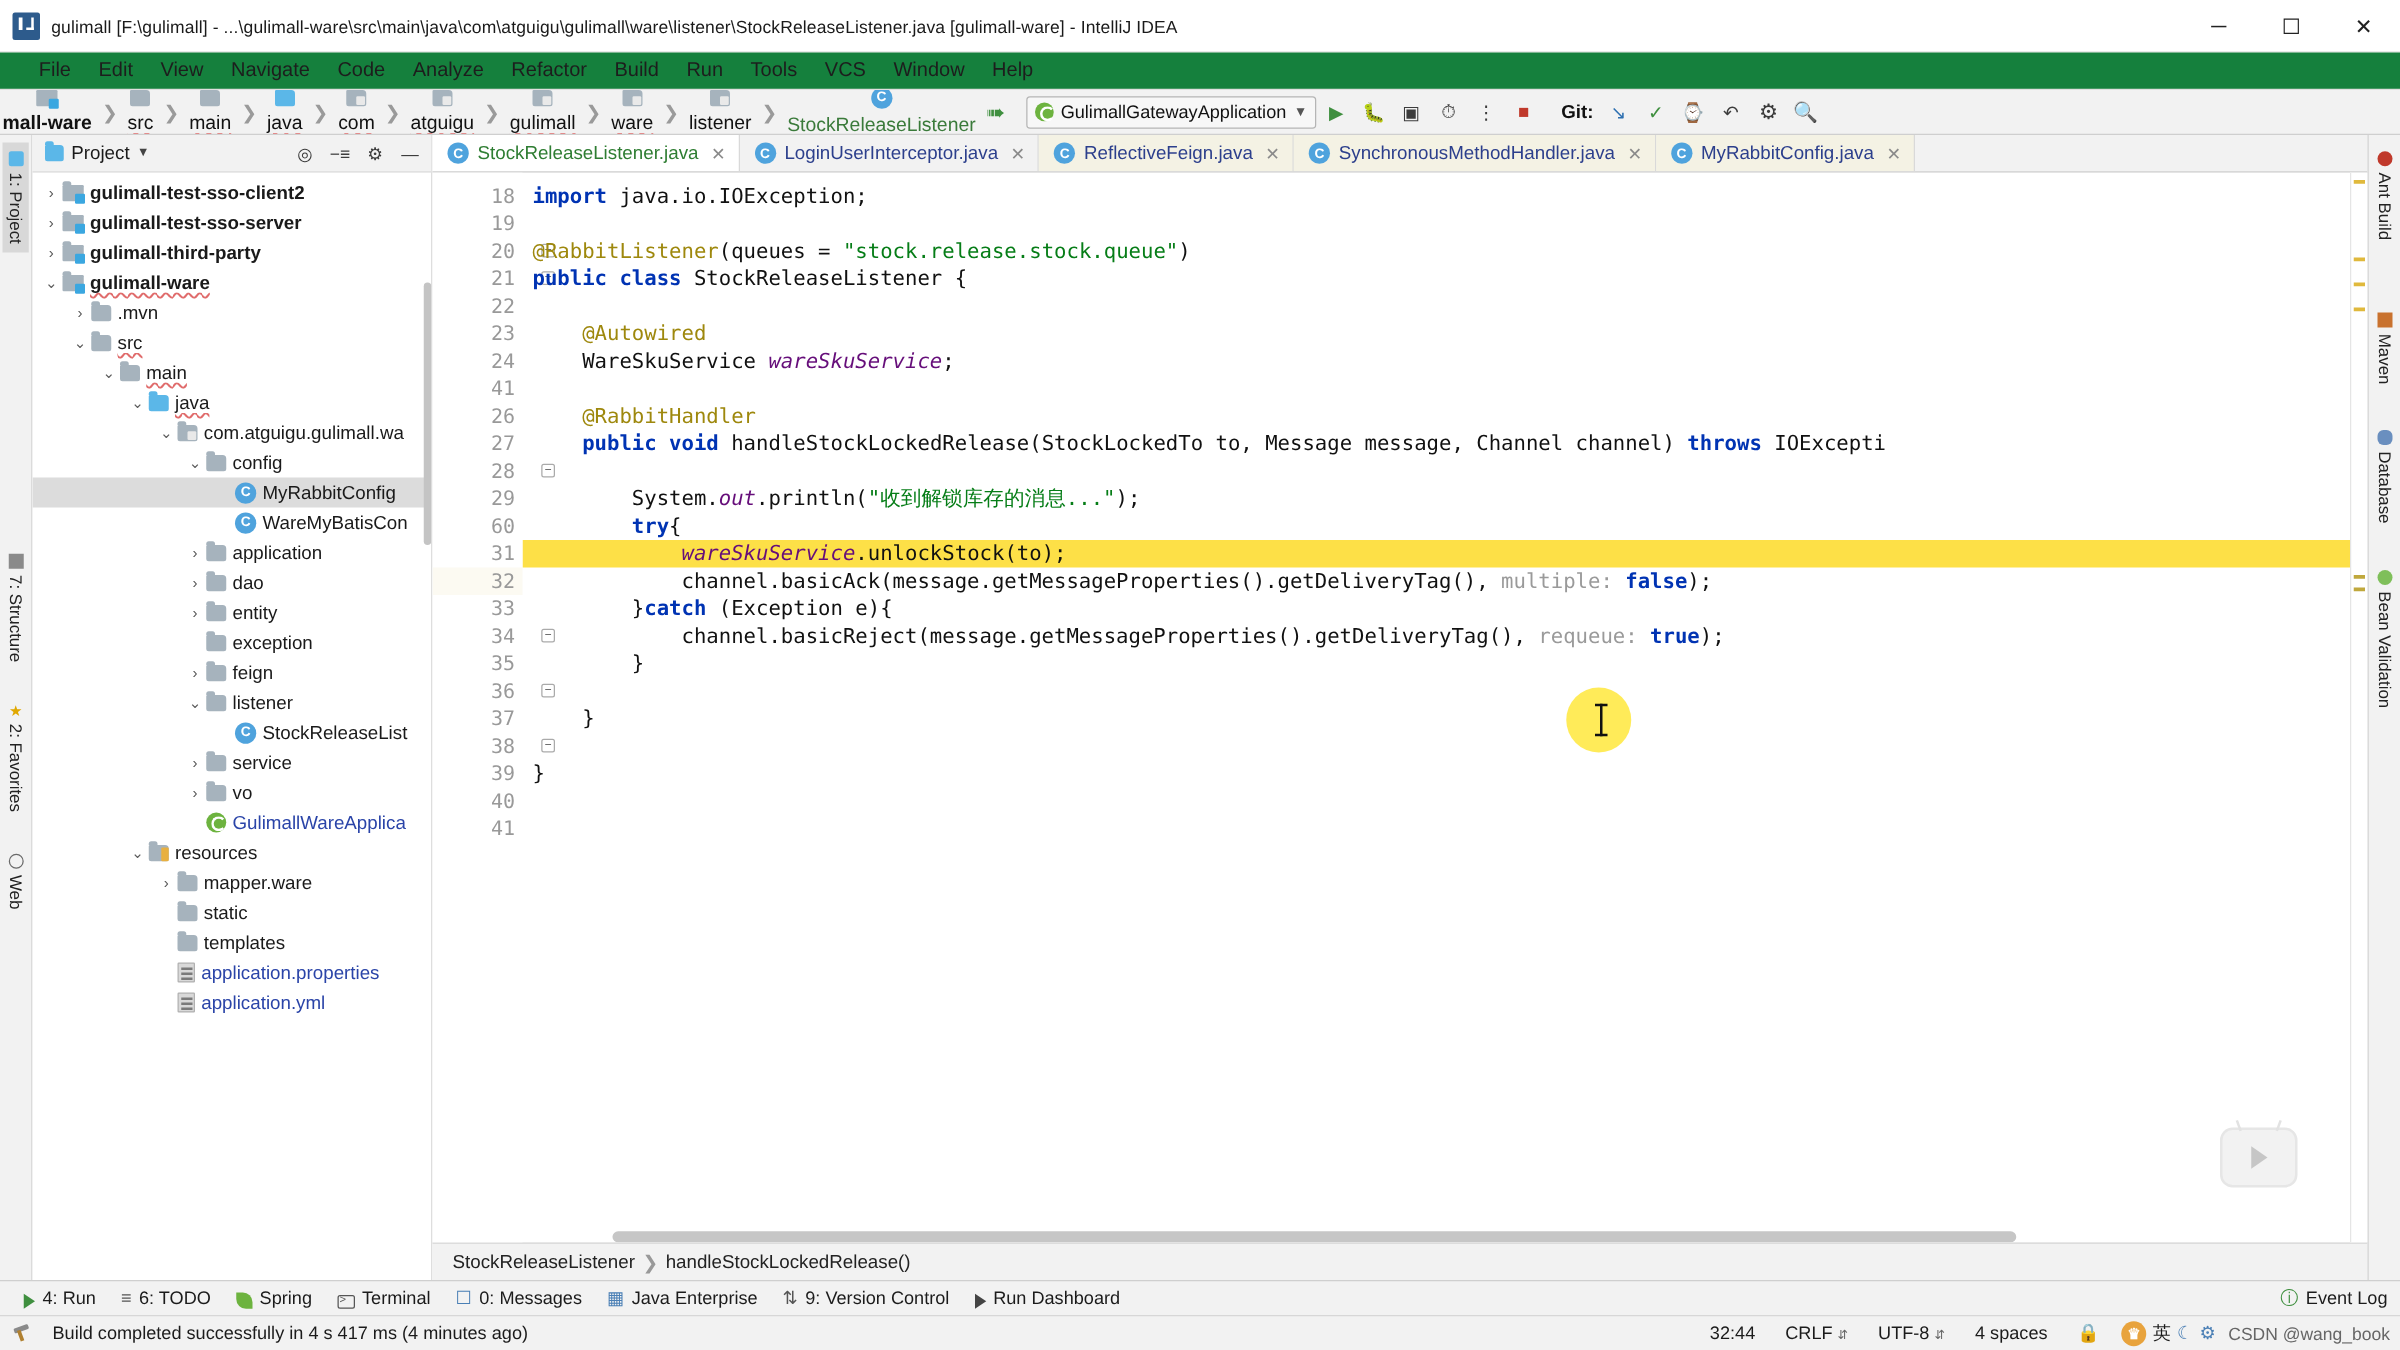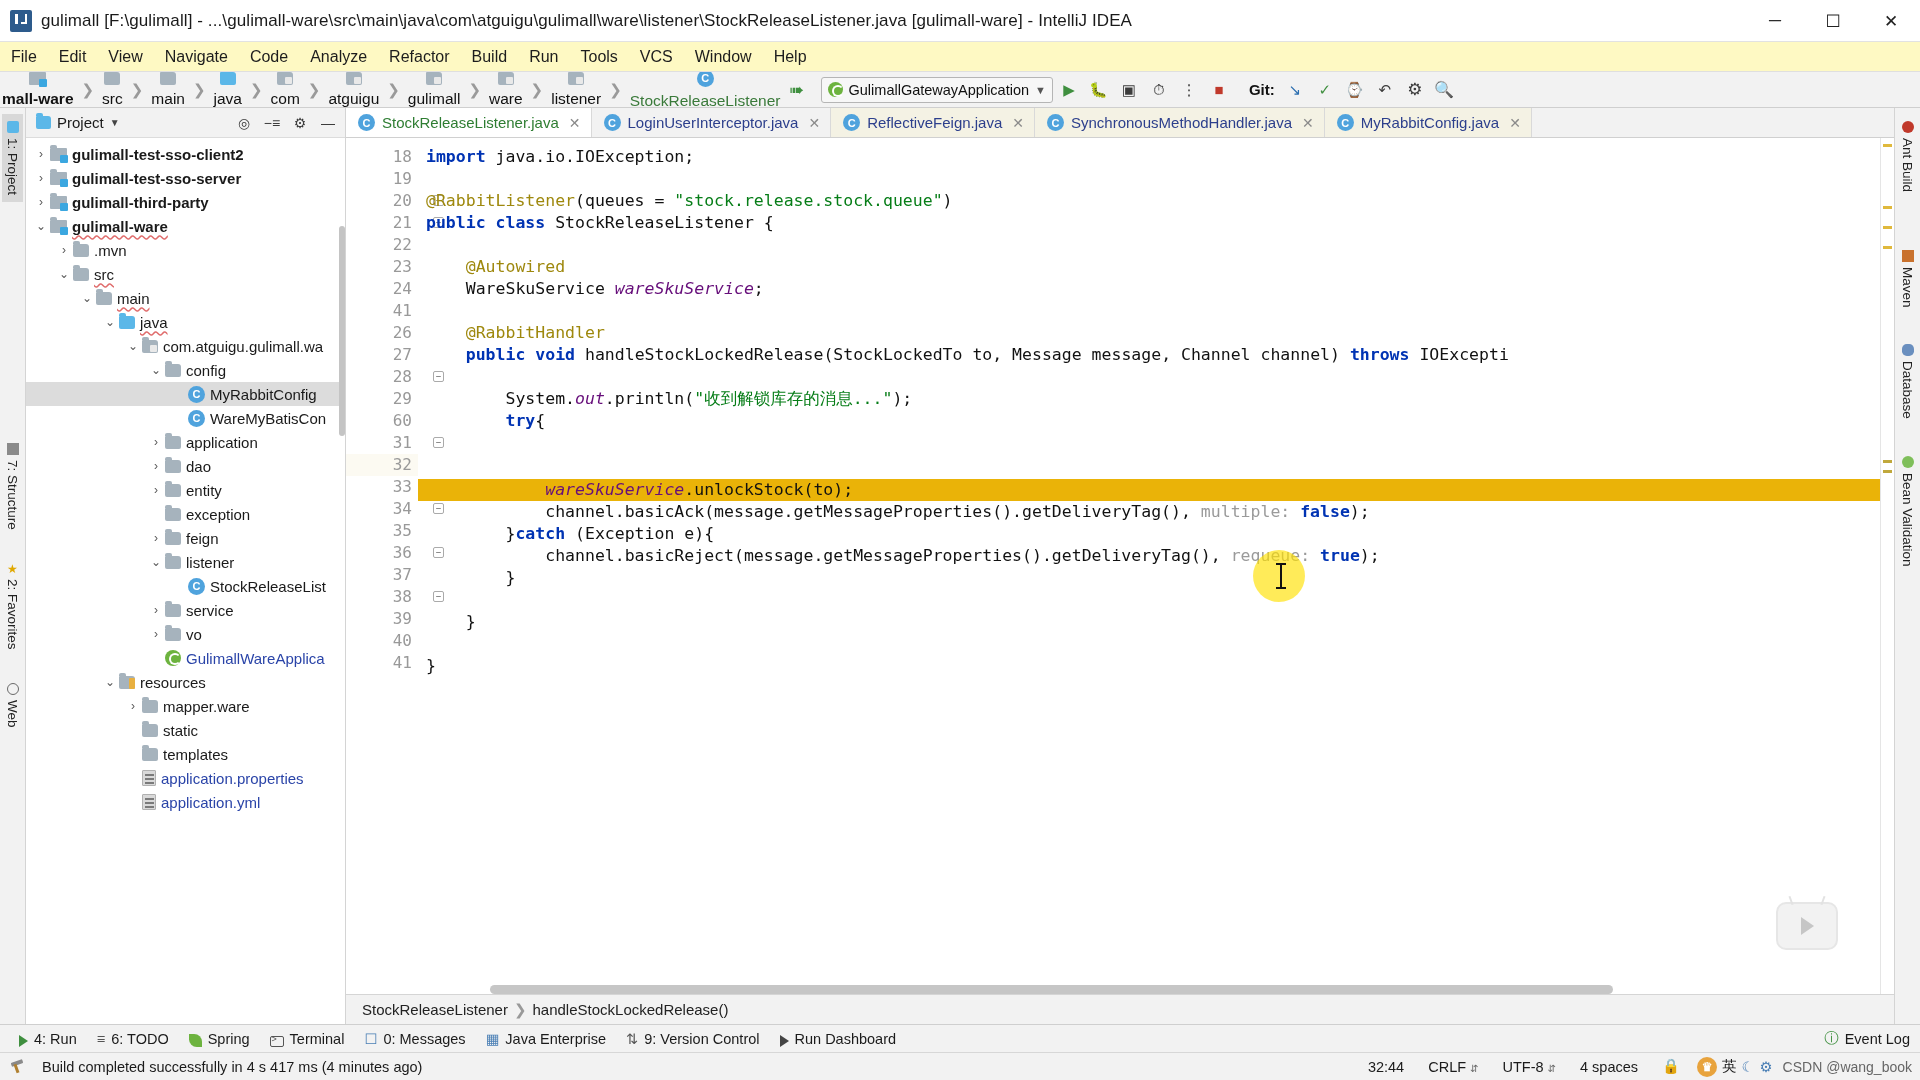--- a/index.html
+++ b/index.html
@@ -17,31 +17,31 @@
     border-bottom: 1px solid #e2e2e2; flex: 0 0 42px;
   }
   .tb-icon {
     width: 22px; height: 22px; margin-left: 10px; margin-right: 9px;
     background: #2d5b8c; border-radius: 2px; color: #fff; font-size: 13px;
     display: flex; align-items: center; justify-content: center; font-weight: bold;
     position: relative;
   }
   .tb-icon::after{ content:""; position:absolute; left:5px; top:4px; width:3px; height:10px; background:#fff;}
   .tb-icon::before{ content:""; position:absolute; left:11px; top:4px; width:6px; height:10px; border:2px solid #fff; border-top:none; border-left:none; box-sizing:border-box;}
-  .tb-title { font-size: 17px; color: #1a1a1a; letter-spacing: 0.1px; }
+  .tb-title { font-size: 14px; color: #1a1a1a; letter-spacing: 0.1px; }
   .tb-winbtns { margin-left: auto; display: flex; height: 100%; }
   .winbtn {
     width: 58px; height: 42px; display: flex; align-items: center; justify-content: center;
     color: #222; font-size: 17px;
   }
 
   
   .menubar {
-    height: 30px; background: #fef9c3; display: flex; align-items: center;
-    padding-left: 0; flex: 0 0 30px; border-bottom: 1px solid #dfdfdf;
+    height: 30px; background: #15803d; display: flex; align-items: center;
+    padding-left: 20px; flex: 0 0 30px; border-bottom: 1px solid #dfdfdf;
   }
   .menuitem { font-size: 16px; color: #1d1d1d; padding: 3px 11px; white-space: nowrap; }
 
   
   .navbar {
     height: 36px; background: #f2f2f2; display: flex; align-items: center;
     flex: 0 0 36px; border-bottom: 1px solid #cfcfcf; padding-left: 0px; overflow: hidden;
   }
   .crumb { display: flex; align-items: center; font-size: 15.5px; color: #111; white-space: nowrap; }
   .crumb .sep { color: #9a9a9a; margin: 0 6px; font-size: 15px; }
@@ -140,21 +140,21 @@
   .gmark { position: absolute; right: -18px; top: 3px; width: 16px; height: 16px; }
   .ic-bean { width:15px;height:15px;border-radius:50%;background:#7fbf5a;position:relative;}
   .ic-bean::after{content:"";position:absolute;left:3px;top:4px;width:8px;height:7px;background:#fff;border-radius:50% 50% 45% 45%;}
   .foldmark { position:absolute; right:-26px; top:5px; width:11px;height:11px;border:1px solid #aaa;background:#fff;color:#666;font-size:9px;line-height:9px;text-align:center;border-radius:2px;}
 
   .codearea {
     flex: 1 1 auto; position: relative; overflow: hidden; padding-top: 8px;
     font-family: "DejaVu Sans Mono", monospace; font-size: 16.5px; line-height: 22px; color: #111;
   }
   .cline { height: 22px; white-space: pre; padding-left: 8px; }
-  .cline.hl { background: #eab308; box-shadow: inset 0 0 0 0 transparent; margin-top: 47px; }
+  .cline.hl { background: #fde047; box-shadow: inset 0 0 0 0 transparent; }
   .kw { color: #0033b3; font-weight: bold; }
   .anno { color: #9e880d; }
   .str { color: #067d17; }
   .fld { color: #660e7a; font-style: italic; }
   .stat { color: #660e7a; font-style: italic;}
   .hint { color: #9a9a9a; }
 
   
   .markercol { width: 14px; flex:0 0 14px; background:#fff; border-left:1px solid #e5e5e5; position:relative; }
   .mk { position:absolute; right:2px; width:9px; height:3px; }

